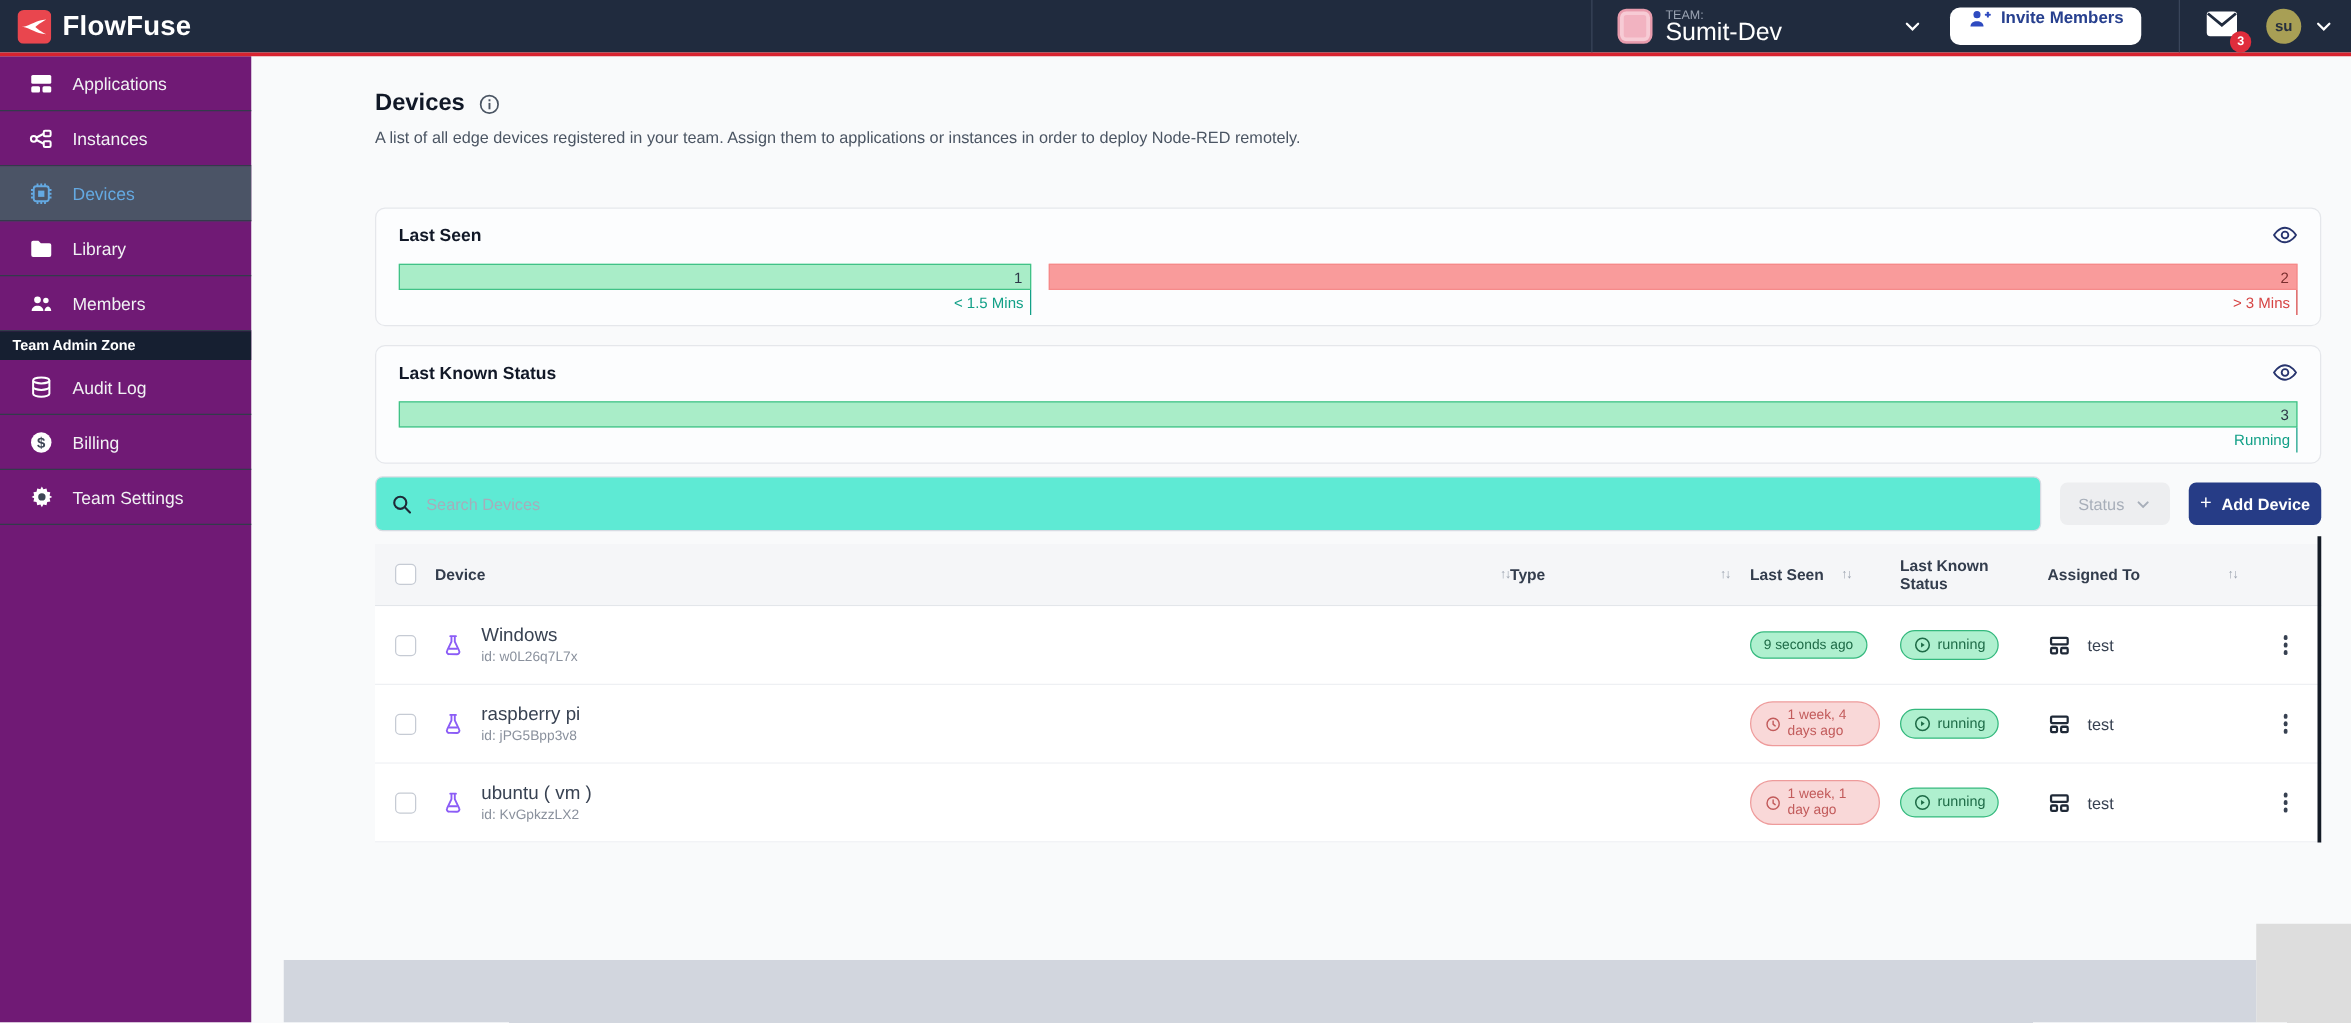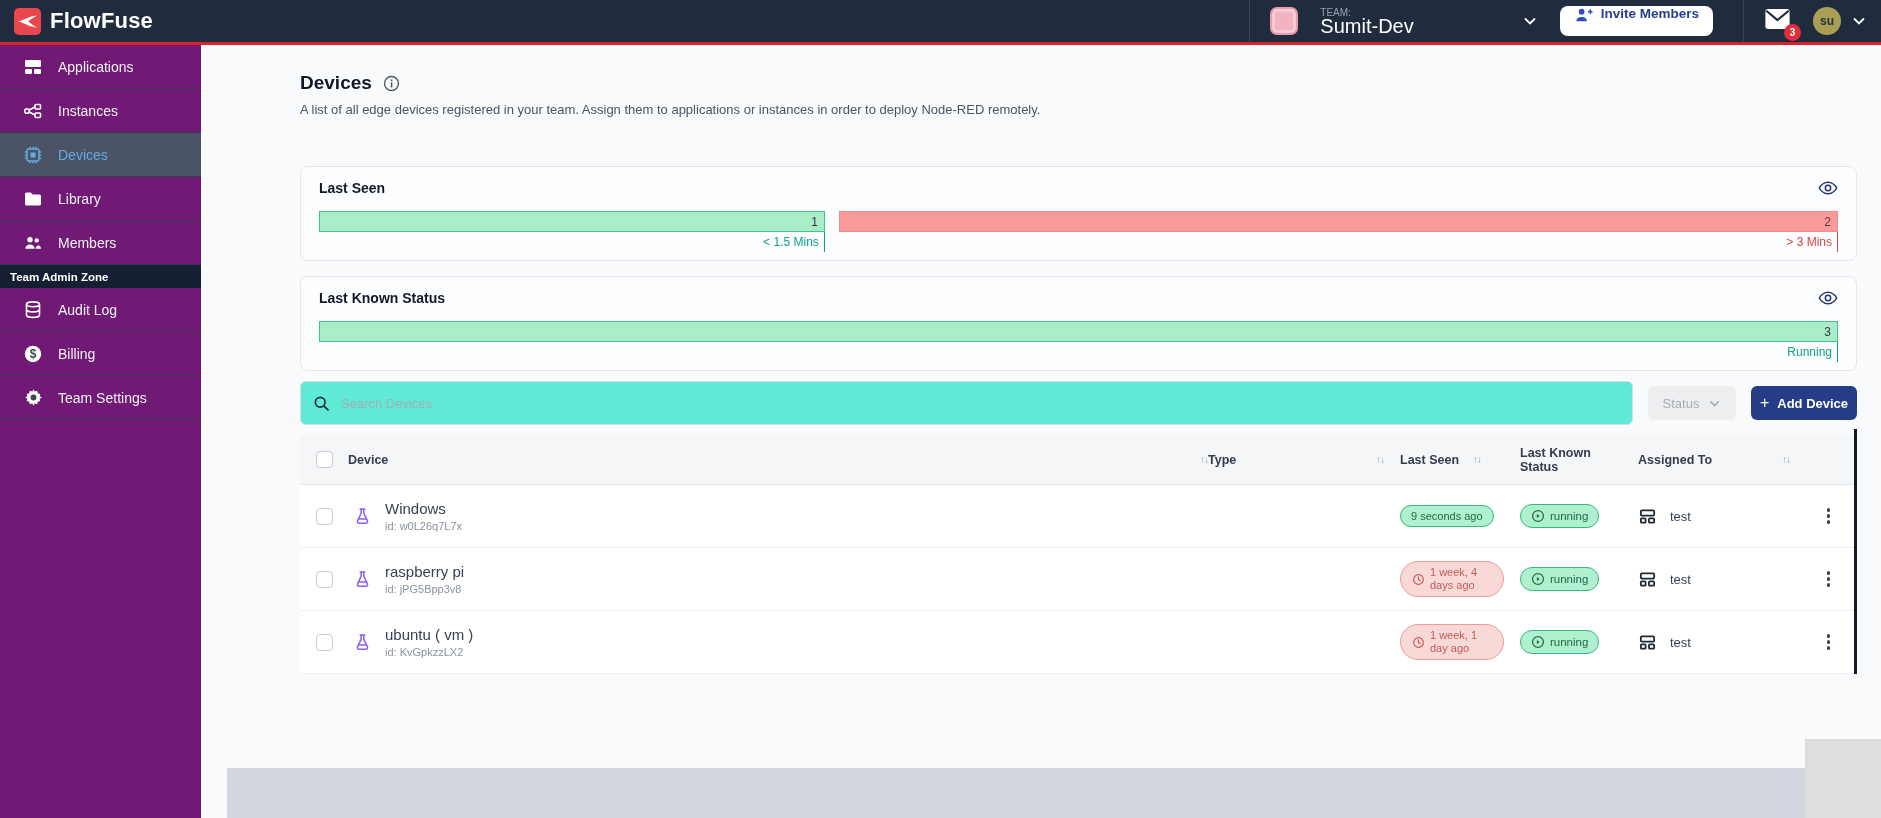--- a/index.html
+++ b/index.html
@@ -7,21 +7,21 @@
   body { font-family:"Liberation Sans", sans-serif; background:#F9FAFB; position:relative; }
 
   
   .navbar { position:absolute; top:0; left:0; right:0; height:42px; background:#202B3E;
             display:flex; align-items:center; padding:0 14px; z-index:20; }
   .red-line { position:absolute; top:42px; left:0; right:0; height:3px; background:#D8232F; z-index:20; }
   .logo { display:flex; align-items:center; gap:9px; cursor:pointer; }
   .logo-text { color:#fff; font-size:22px; font-weight:700; letter-spacing:.2px; }
   .nav-spacer { flex:1; }
   .nav-divider { width:1px; height:42px; background:#39455A; margin:0 14px; }
-  .team-select { display:flex; align-items:center; gap:22px; cursor:pointer; padding:0 6px; }
+  .team-select { display:flex; align-items:center; gap:10px; cursor:pointer; padding:0 6px; }
   .team-avatar { width:28px; height:28px; border-radius:7px; background:#F2B3C1;
                  border:2px solid #E89CAD; box-shadow:inset 0 0 0 3px #F7CBD5; }
   .team-label { font-size:10px; color:#9AA3B2; line-height:11px; }
   .team-name { font-size:20px; color:#fff; line-height:17px; }
   .team-chevron { margin-left:86px; }
   .invite-btn { display:flex; align-items:flex-start; gap:8px; background:#fff; border-radius:8px;
                 height:30px; padding:0 14px; cursor:pointer; }
   .invite-btn span { color:#27408F; font-size:13.5px; font-weight:700; }
   .mail-wrap { position:relative; margin:0 22px 0 6px; cursor:pointer; }
   .mail-badge { position:absolute; right:-10px; bottom:-7px; min-width:17px; height:17px; border-radius:9px;

